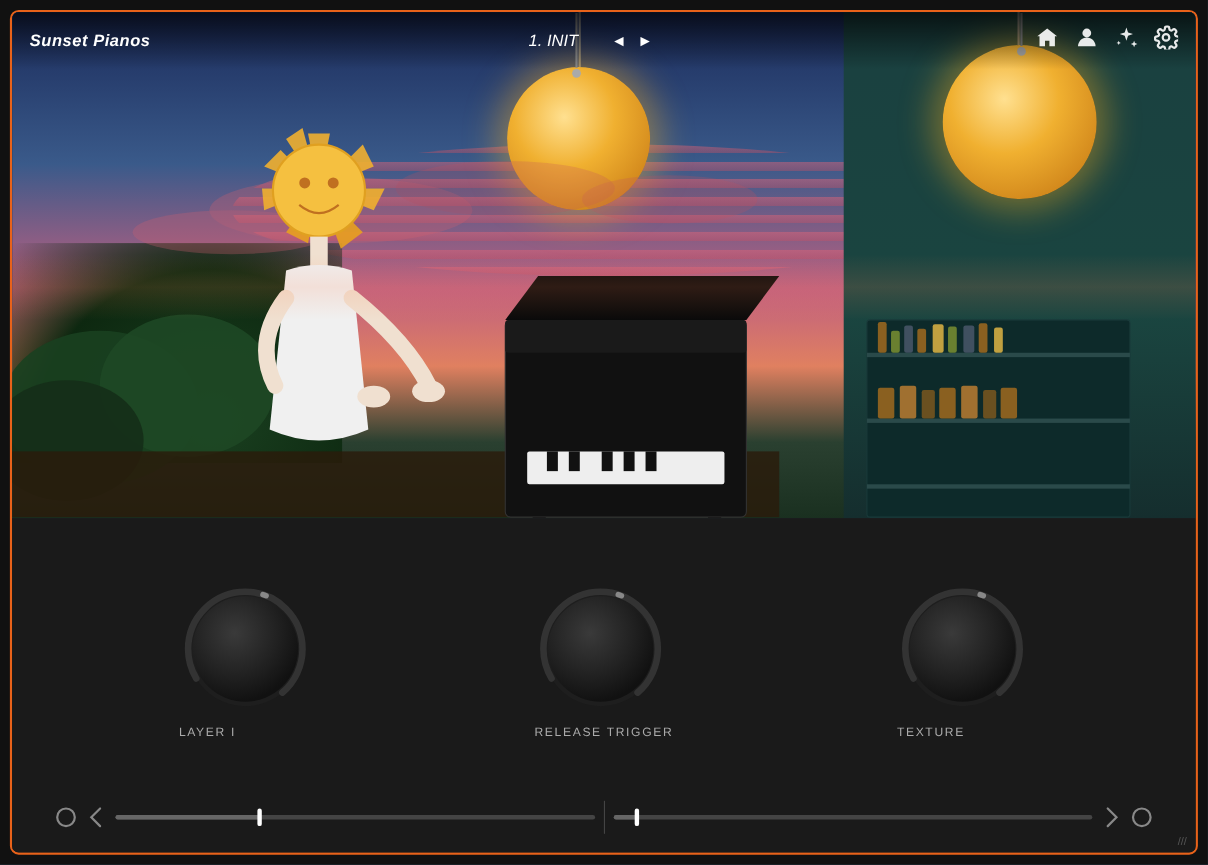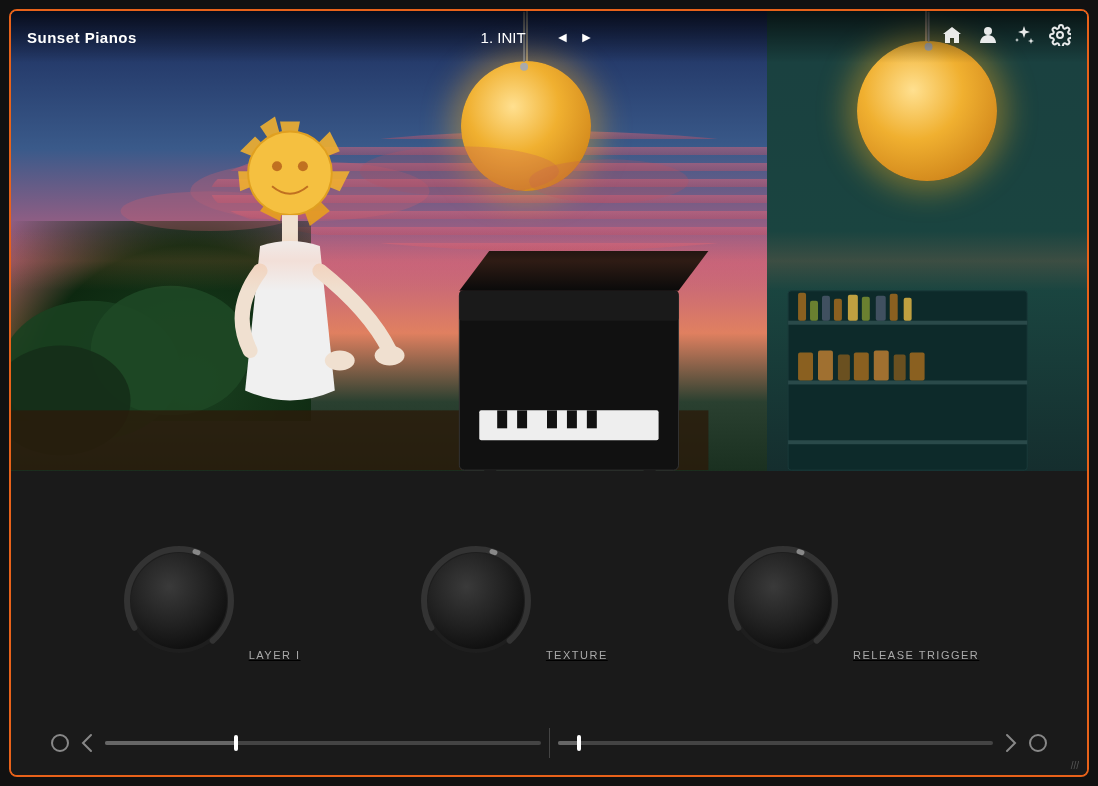--- a/index.html
+++ b/index.html
@@ -33,20 +33,21 @@
       top: 0;
       left: 0;
       right: 0;
       height: 52px;
       display: flex;
       align-items: center;
       justify-content: space-between;
       padding: 4px 16px;
       z-index: 10;
       background: linear-gradient(to bottom, rgba(0,0,0,0.7) 0%, rgba(0,0,0,0) 100%);
+      font-style: italic;
     }
 
     .header-title {
       color: #fff;
       font-size: 15px;
       font-weight: bold;
       letter-spacing: 0.5px;
     }
 
     .header-preset {
@@ -169,23 +170,23 @@
     .knobs-row {
       display: flex;
       align-items: center;
       justify-content: space-around;
       flex: 1;
       padding: 5px 20px;
     }
 
     .knob-container {
       display: flex;
-      align-items: flex-end;
+      flex-direction: column;
+      align-items: flex-start;
       gap: 10px;
-      text-decoration: underline;
     }
 
     .knob-wrapper {
       position: relative;
       width: 120px;
       height: 120px;
     }
 
     
     .knob-svg {
@@ -459,54 +460,54 @@
           </svg>
         </div>
         <span class="knob-label">LAYER I</span>
       </div>
 
 
       <div class="knob-container">
         <div class="knob-wrapper">
           <svg class="knob-svg" viewBox="0 0 120 120">
             <circle cx="60" cy="60" r="52" fill="#1e1e1e"></circle>
+            <circle cx="60" cy="60" r="48" fill="url(#knobGrad4)"></circle>
+            <circle cx="60" cy="60" r="52" fill="none" stroke="#333" stroke-width="6" stroke-dasharray="270 90" stroke-dashoffset="-135" stroke-linecap="round"></circle>
+            <circle cx="60" cy="60" r="52" fill="none" stroke="#888" stroke-width="5" stroke-dasharray="3 327" stroke-dashoffset="-261" stroke-linecap="round"></circle>
+            <defs>
+              <radialGradient id="knobGrad4" cx="40%" cy="35%" r="65%">
+                <stop offset="0%" stop-color="#3a3a3a"></stop>
+                <stop offset="60%" stop-color="#222"></stop>
+                <stop offset="100%" stop-color="#111"></stop>
+              </radialGradient>
+            </defs>
+          </svg>
+        </div>
+        <span class="knob-label">RELEASE TRIGGER</span>
+      </div>
+
+      <div class="knob-container">
+        <div class="knob-wrapper">
+          <svg class="knob-svg" viewBox="0 0 120 120">
+            <circle cx="60" cy="60" r="52" fill="#1e1e1e"></circle>
             <circle cx="60" cy="60" r="48" fill="url(#knobGrad3)"></circle>
             <circle cx="60" cy="60" r="52" fill="none" stroke="#333" stroke-width="6" stroke-dasharray="270 90" stroke-dashoffset="-135" stroke-linecap="round"></circle>
             <circle cx="60" cy="60" r="52" fill="none" stroke="#888" stroke-width="5" stroke-dasharray="3 327" stroke-dashoffset="-261" stroke-linecap="round"></circle>
             <defs>
               <radialGradient id="knobGrad3" cx="40%" cy="35%" r="65%">
                 <stop offset="0%" stop-color="#3a3a3a"></stop>
                 <stop offset="60%" stop-color="#222"></stop>
                 <stop offset="100%" stop-color="#111"></stop>
               </radialGradient>
             </defs>
           </svg>
         </div>
         <span class="knob-label">TEXTURE</span>
       </div>
 
-      <div class="knob-container">
-        <div class="knob-wrapper">
-          <svg class="knob-svg" viewBox="0 0 120 120">
-            <circle cx="60" cy="60" r="52" fill="#1e1e1e"></circle>
-            <circle cx="60" cy="60" r="48" fill="url(#knobGrad4)"></circle>
-            <circle cx="60" cy="60" r="52" fill="none" stroke="#333" stroke-width="6" stroke-dasharray="270 90" stroke-dashoffset="-135" stroke-linecap="round"></circle>
-            <circle cx="60" cy="60" r="52" fill="none" stroke="#888" stroke-width="5" stroke-dasharray="3 327" stroke-dashoffset="-261" stroke-linecap="round"></circle>
-            <defs>
-              <radialGradient id="knobGrad4" cx="40%" cy="35%" r="65%">
-                <stop offset="0%" stop-color="#3a3a3a"></stop>
-                <stop offset="60%" stop-color="#222"></stop>
-                <stop offset="100%" stop-color="#111"></stop>
-              </radialGradient>
-            </defs>
-          </svg>
-        </div>
-        <span class="knob-label">RELEASE TRIGGER</span>
-      </div>
-
 
     </div>
 
     <div class="slider-row">
 
       <div class="slider-icon"></div>
       <svg width="20" height="20" viewBox="0 0 20 20">
         <path d="M14 2 L6 10 L14 18" stroke="#888" stroke-width="2" fill="none" stroke-linecap="round"></path>
       </svg>
       <div class="slider-track">

